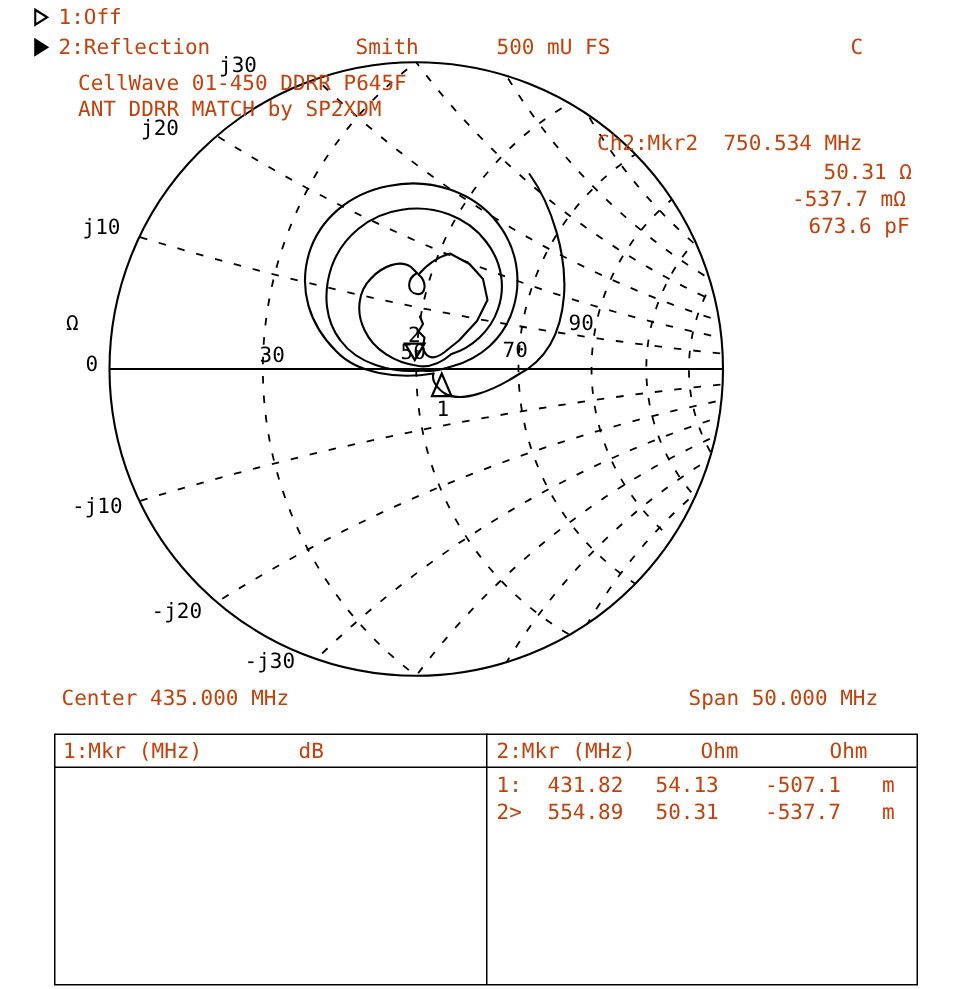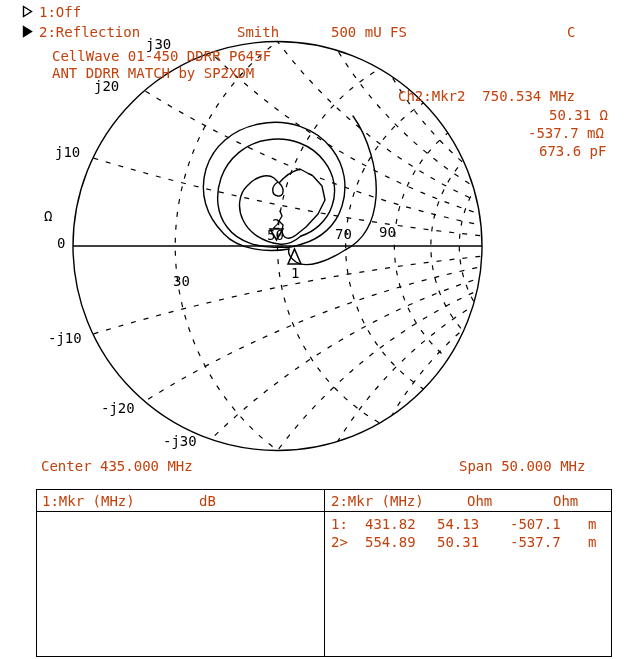--- a/index.html
+++ b/index.html
@@ -102,22 +102,22 @@
   <div class="t" style="left:365px;top:534px">554.89</div>
   <div class="t" style="left:437px;top:534px">50.31</div>
   <div class="t" style="left:510px;top:534px">-537.7</div>
   <div class="t" style="left:588px;top:534px">m</div>
 
 <div class="s" style="left: 146px; top: 37px;">j30</div>
     <div class="s" style="left: 94px; top: 79px; text-align: right;">j20</div>
     <div class="s" style="left: 55px; top: 145px;">j10</div>
     <div class="s" style="left: 44px; top: 209px;">Ω</div>
     <div class="s" style="left: 57px; top: 236px;">0</div>
-    <div class="s" style="left: 173px; top: 230px; margin-top: 44px;">30</div>
+    <div class="s" style="left: 173px; top: 230px;">30</div>
     <div class="s" style="left: 267px; top: 228px;">50</div>
     <div class="s" style="left: 335px; top: 227px;">70</div>
-    <div class="s" style="left: 379px; top: 225px; text-align: center;">90</div>
+    <div class="s" style="left: 379px; top: 209px; text-align: center;">90</div>
     <div class="s" style="left: 48px; top: 331px; text-align: right;">-j10</div>
     <div class="s" style="left: 101px; top: 401px;">-j20</div>
     <div class="s" style="left: 163px; top: 434px;">-j30</div>
     <div class="s" style="left: 291px; top: 266px;">1</div>
     <div class="s" style="left: 272px; top: 217px;">2</div>
   </div>
 
 </body></html>

